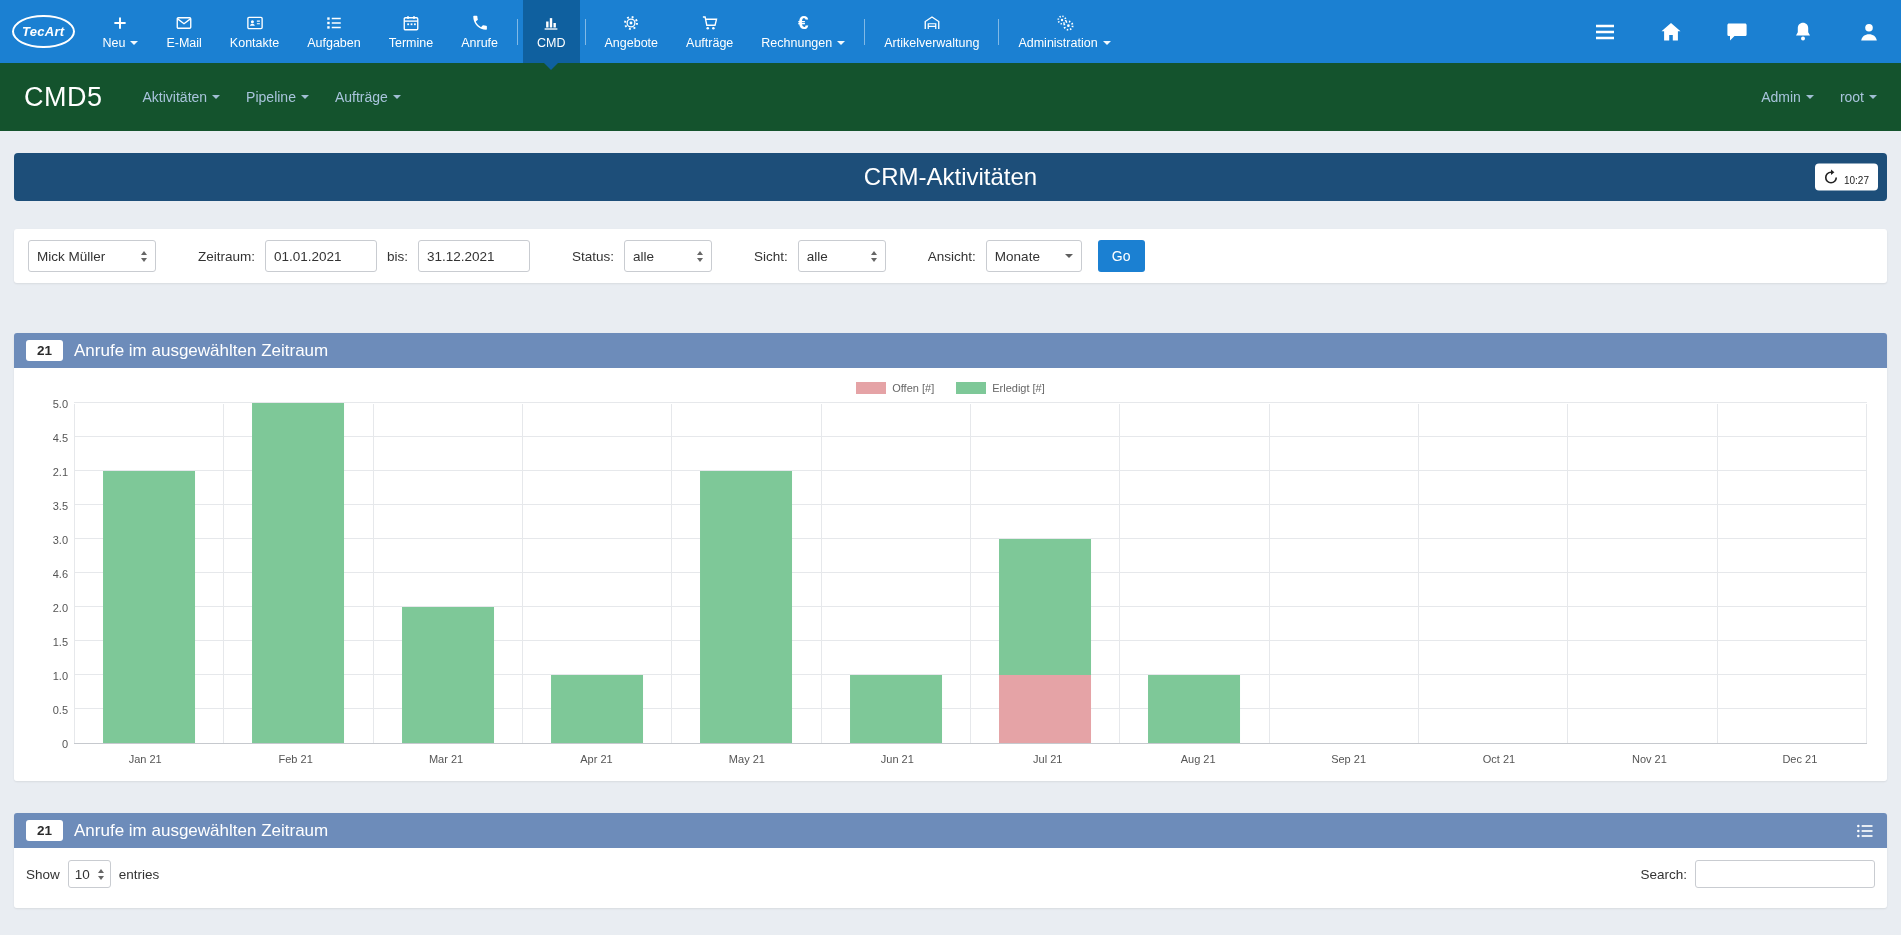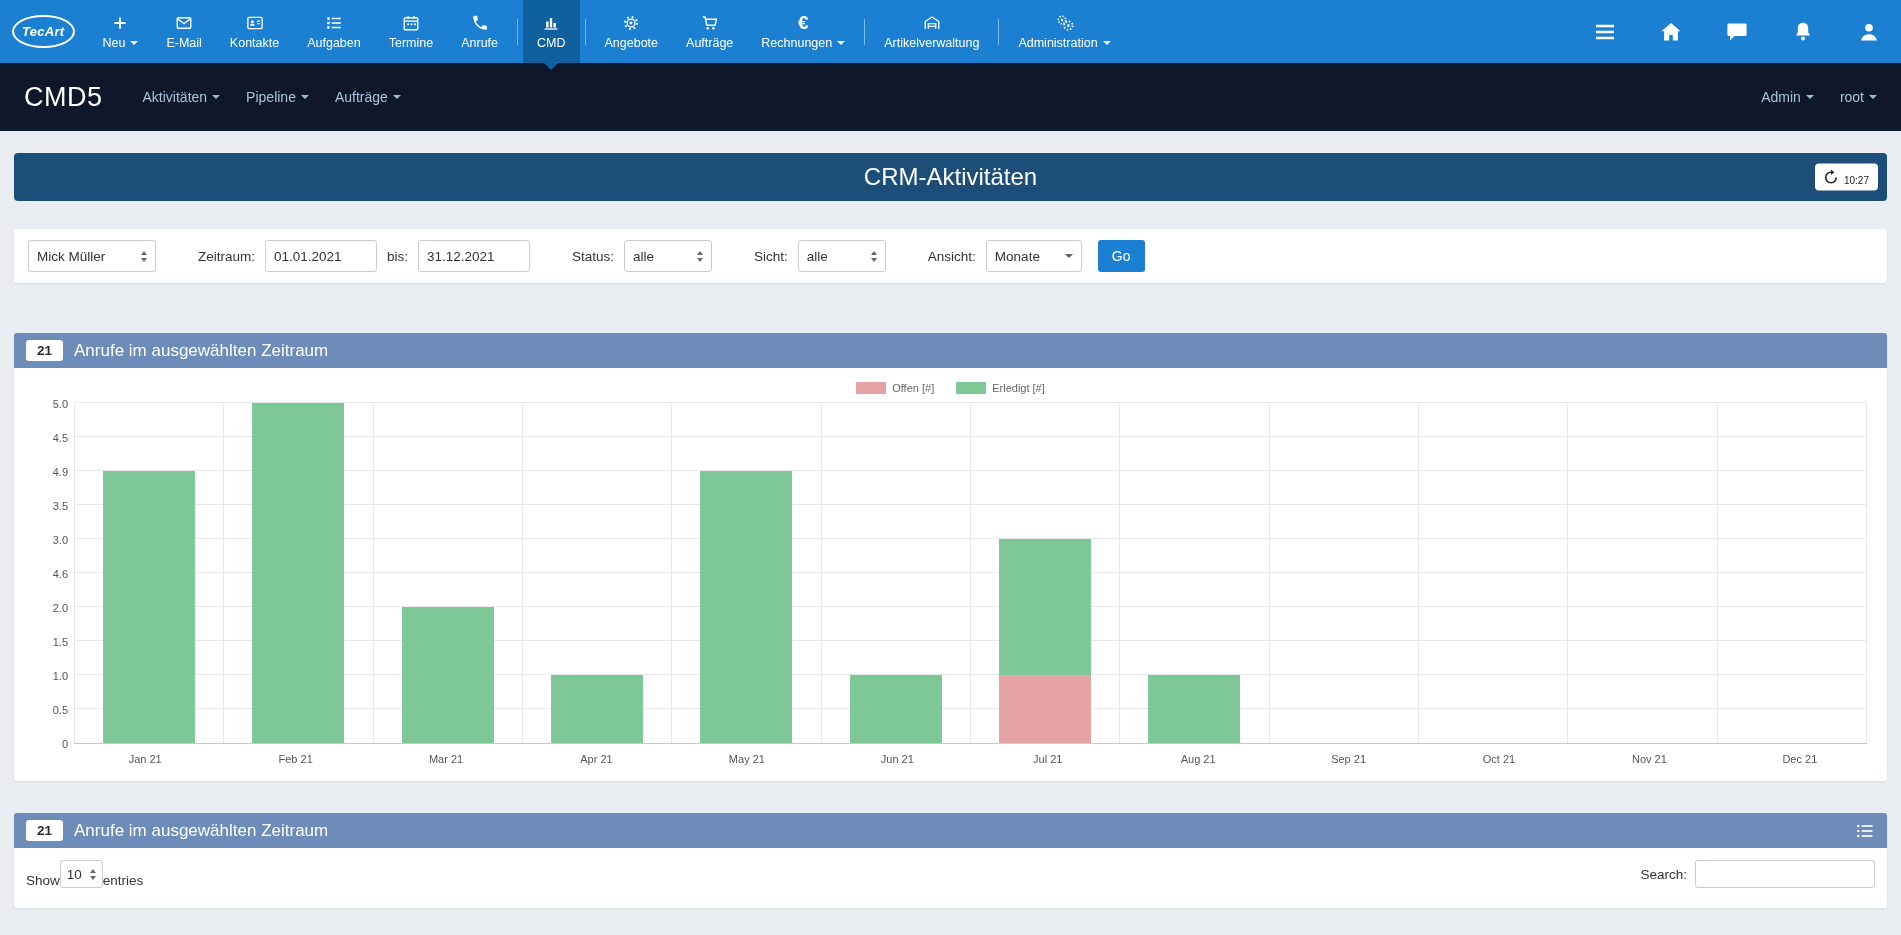--- a/index.html
+++ b/index.html
@@ -37,21 +37,21 @@
   .top-right .tr-icon { cursor:pointer; display:flex; }
   .caret {
     display:inline-block; width:0; height:0;
     border-left:4px solid transparent; border-right:4px solid transparent;
     border-top:4.5px solid currentColor; margin-left:5px; opacity:.95;
   }
   .glyph-euro { font-size:19px; font-weight:bold; line-height:18px; height:18px; }
 
   
   .subnav {
-    height:68px; background:#0f172a; display:flex; align-items:center;
+    height:68px; background:#14532d; display:flex; align-items:center;
     padding:0 24px; gap:26px;
   }
   .subnav-title { color:#fff; font-size:27px; font-weight:500; margin-right:14px; letter-spacing:.5px; }
   .subnav-link { color:#a9c4dc; font-size:14px; text-decoration:none; cursor:pointer; display:flex; align-items:center;text-align:right; }
   .subnav-right { margin-left:auto; display:flex; gap:26px; }
 
   
   .banner {
     margin:22px 14px 0; height:48px; background:#1d4e79; border-radius:4px;
     display:flex; align-items:center; justify-content:center; position:relative;
@@ -116,21 +116,21 @@
   .y-labels { position:absolute; left:0; top:0; width:38px; height:340px; }
   .ytick { position:absolute; right:0; font-size:11px; color:#555; width:38px; text-align:right; }
   .x-labels { margin-left:44px; display:flex; padding:9px 0 6px; }
   .x-labels span { flex:1; text-align:center; font-size:11px; color:#555; }
 
   
   .panel-body2 {
     background:#fff; padding:12px 12px 20px; border-radius:0 0 3px 3px;
     display:flex; align-items:center; justify-content:space-between; font-size:13.5px;
   }
-  .show-entries { display:flex; align-items:flex-end; }
+  .show-entries { display:flex; align-items:center; gap:8px; }
   .select-box.small { height:28px; padding:0 6px; gap:8px; }
   .search-area { display:flex; align-items:center; gap:8px; }
   .search-input { height:28px; width:180px; border:1px solid #c9ccd1; border-radius:3px; padding:0 8px; }
 
   svg { display:block; }
 </style>
 </head>
 <body>
 
 <header class="topnav">
@@ -420,21 +420,21 @@
     <div class="plot-wrap">
       <div class="y-labels" id="ylabels">
           <span class="ytick" style="bottom: -6px;">0</span>
           <span class="ytick" style="bottom: 28px;">0.5</span>
           <span class="ytick" style="bottom: 62px;">1.0</span>
           <span class="ytick" style="bottom: 96px;">1.5</span>
           <span class="ytick" style="bottom: 130px;">2.0</span>
           <span class="ytick" style="bottom: 164px;">4.6</span>
           <span class="ytick" style="bottom: 198px;">3.0</span>
           <span class="ytick" style="bottom: 232px;">3.5</span>
-          <span class="ytick" style="bottom: 266px;">4.9</span>
+          <span class="ytick" style="bottom: 266px;">2.1</span>
           <span class="ytick" style="bottom: 300px;">4.5</span>
           <span class="ytick" style="bottom: 334px;">5.0</span>
         </div>
       <div class="plot" id="plot">
           <div class="gridline" style="bottom: 34px;"></div>
           <div class="gridline" style="bottom: 68px;"></div>
           <div class="gridline" style="bottom: 102px;"></div>
           <div class="gridline" style="bottom: 136px;"></div>
           <div class="gridline" style="bottom: 170px;"></div>
           <div class="gridline" style="bottom: 204px;"></div>

